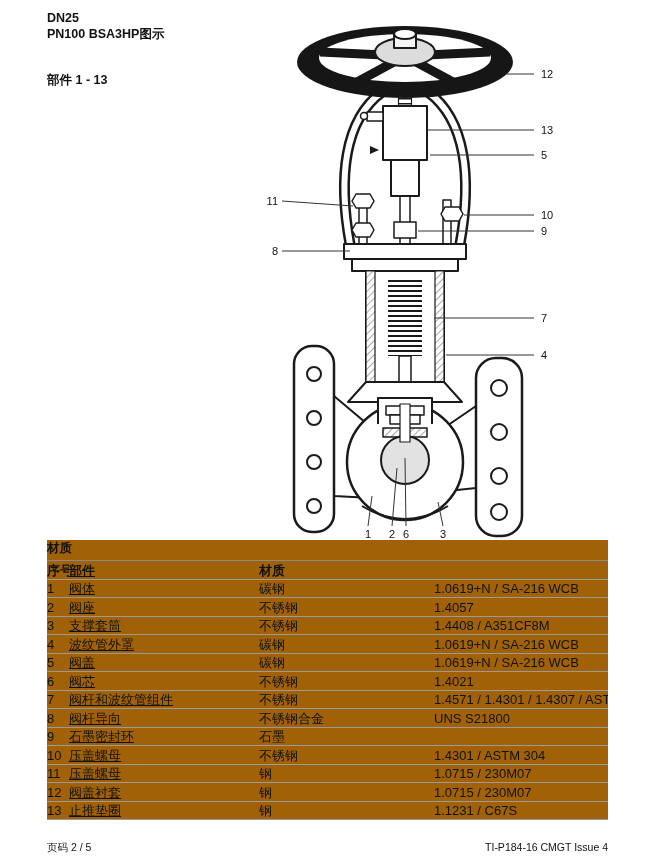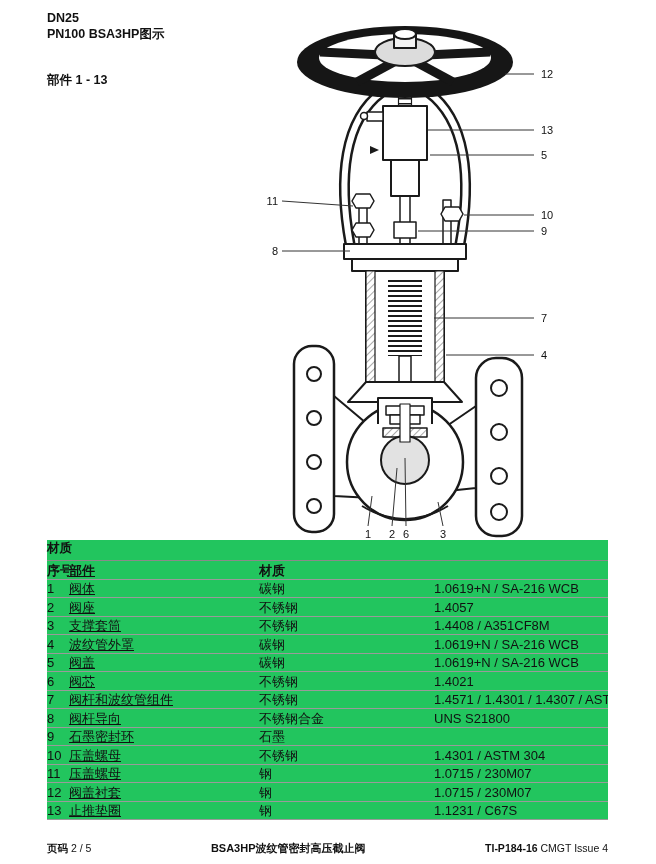--- a/index.html
+++ b/index.html
@@ -9,38 +9,38 @@
     font-family: "Liberation Sans", "DejaVu Sans", sans-serif;
     color: #111;
   }
   .page { position: relative; width: 656px; height: 864px; background: #fff; overflow: hidden; }
 
   .header { position: absolute; left: 47px; top: 10px; font-size: 12.5px; line-height: 16px; z-index: 2; font-weight: bold; }
   .header .parts-range { margin-top: 30px; }
 
   .diagram { position: absolute; left: 0; top: 0; z-index: 1; }
 
-  .materials { position: absolute; left: 47px; top: 540px; width: 561px; z-index: 2; background: #22c55e; }
+  .materials { position: absolute; left: 47px; top: 540px; width: 561px; z-index: 2; background: #a16207; }
   .materials-title { font-weight: bold; font-size: 12.5px; padding-bottom: 3px; border-bottom: 1px solid #8a8a8a; }
   table.materials-table { width: 100%; border-collapse: collapse; font-size: 13px; table-layout: fixed; }
   th, td {
     border-bottom: 1px solid #9a9a9a; padding: 2.5px 0 2px; text-align: left;
     font-weight: normal; line-height: 13px; overflow: hidden; white-space: nowrap; vertical-align: top;
   }
   thead th { font-weight: bold; }
   .c-no   { width: 22px; }
   .c-part { width: 190px; text-decoration: underline; }
   .c-mat  { width: 175px; }
   .c-spec { text-align: left; }
 
   .footer {
     position: absolute; left: 47px; right: 48px; top: 841px; z-index: 2;
     display: flex; justify-content: space-between; align-items: baseline; font-size: 10.5px;
   }
-  .b { font-weight: bold; }
+  .b { font-weight: normal; }
   .footer-center { font-size: 11px; font-weight: bold; }
 </style>
 </head>
 <body>
 
 <div class="page">
 
   <div class="header">
     <div>DN25</div>
     <div>PN100 BSA3HP图示</div>
@@ -285,20 +285,19 @@
   </tr>
 </tbody>
     </table>
   </div>
 
   <div class="footer">
     <div class="footer-left">
       <span class="b">页码</span>
       <span>2 / 5</span>
     </div>
-    <div class="footer-center">BSA3HP波纹管密封高压截止阀</div>
     <div class="footer-right">
       <span class="b">TI-P184-16</span>
       <span>CMGT Issue 4</span>
     </div>
   </div>
 
 </div>
 
 </body></html>

